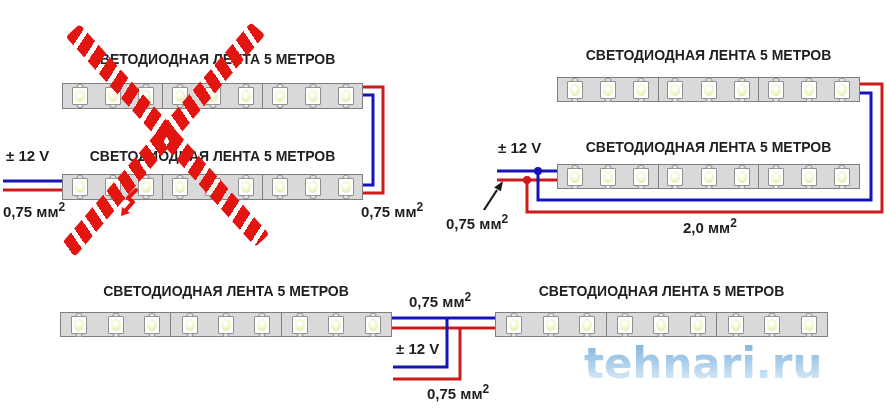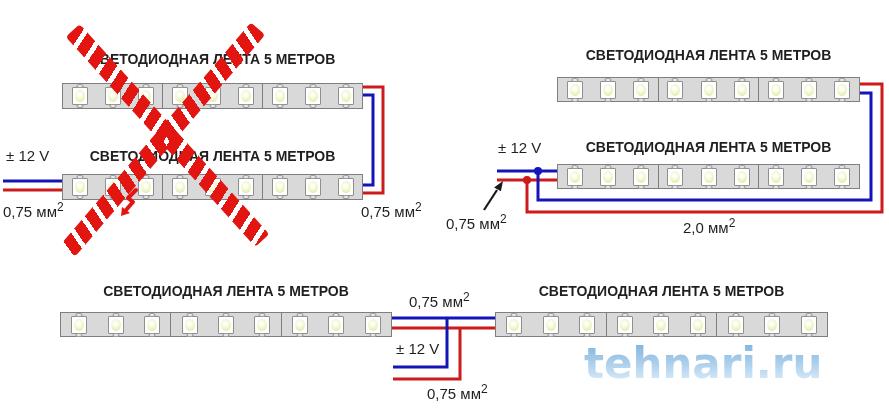--- a/index.html
+++ b/index.html
@@ -41,21 +41,21 @@
   .led-glow{
     width:10px;height:12px;border-radius:50%;
     background:radial-gradient(circle at 45% 40%, #ffffff 15%, var(--led-glow) 70%, #cdd98e 100%);
   }
 
   .title{
     position:absolute;z-index:3;font-size:14px;font-weight:bold;
     color:var(--label-text);text-align:center;white-space:nowrap;
   }
   .lab{
-    position:absolute;z-index:3;font-size:15px;font-weight:normal;
+    position:absolute;z-index:3;font-size:15px;font-weight:bold;
     color:var(--label-text);white-space:nowrap;
   }
   .lab sup{font-size:12px;}
 
   .cross-bar{position:absolute;border-radius:4px;}
   .cross-bar.bar1{
     left:26px;top:126px;width:283px;height:19px;transform:rotate(47.9deg);
     background:repeating-linear-gradient(75deg,var(--cross-red) 0 11px,transparent 11px 16px);
   }
   .cross-bar.bar2{

